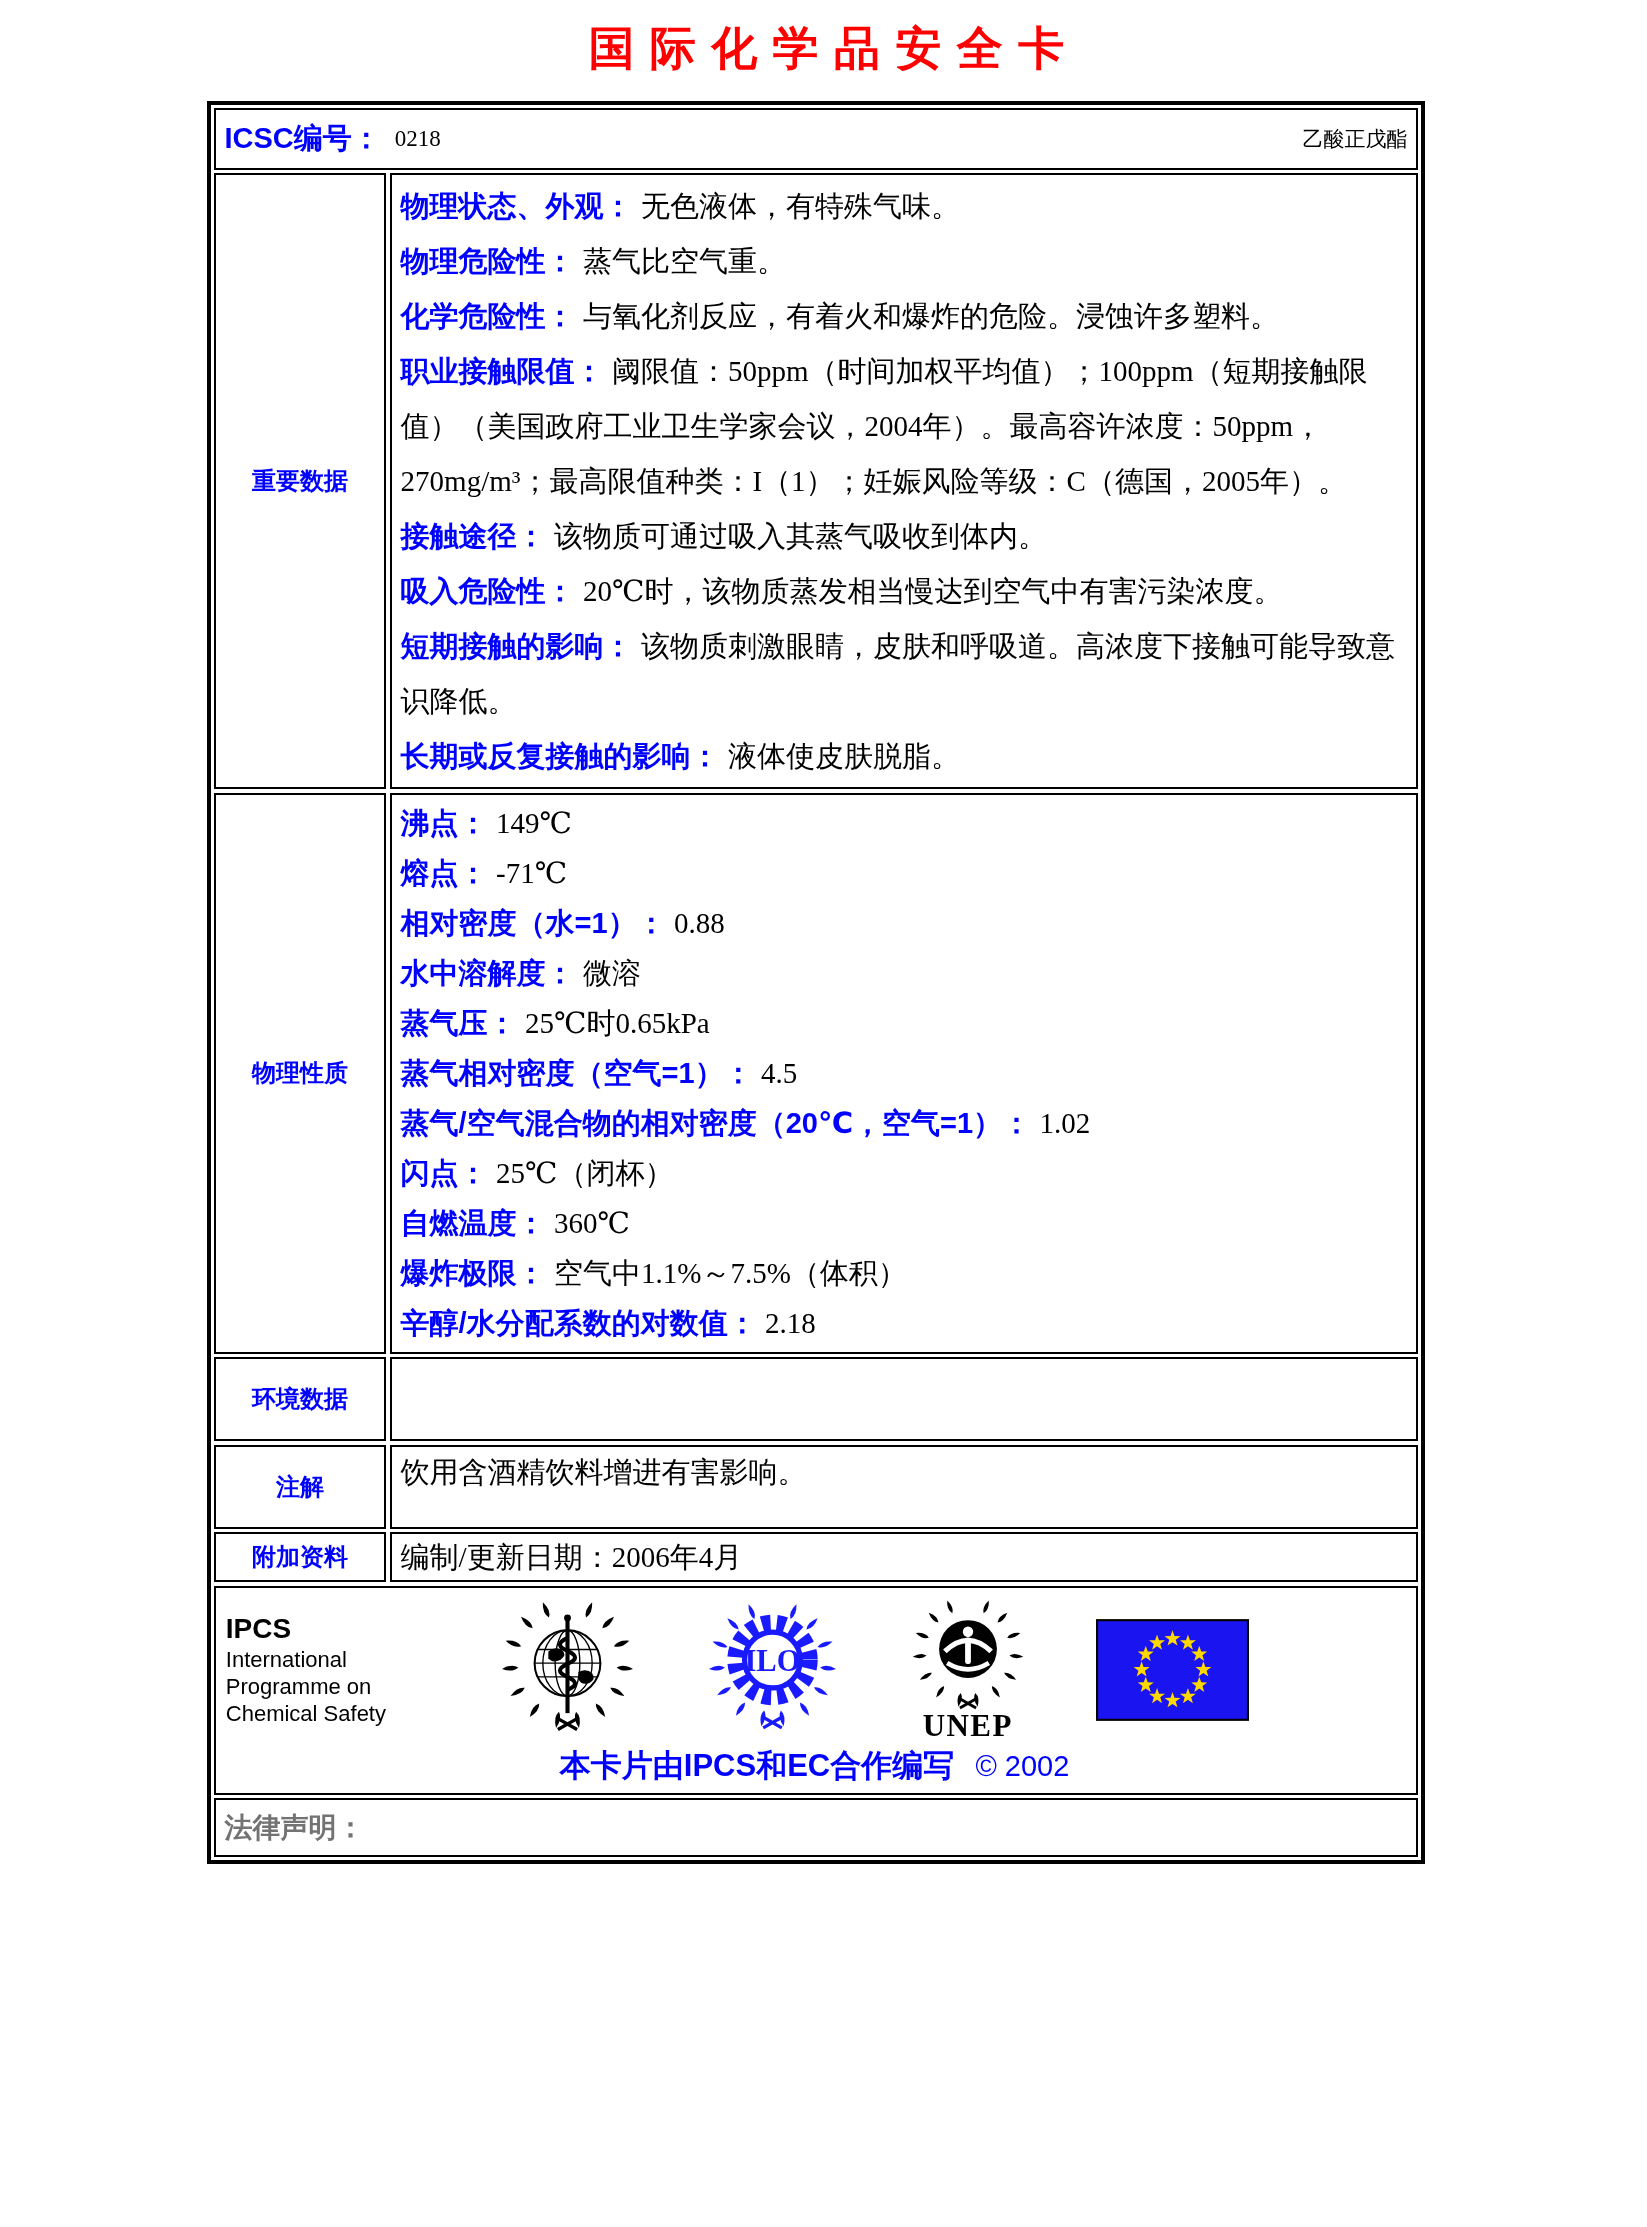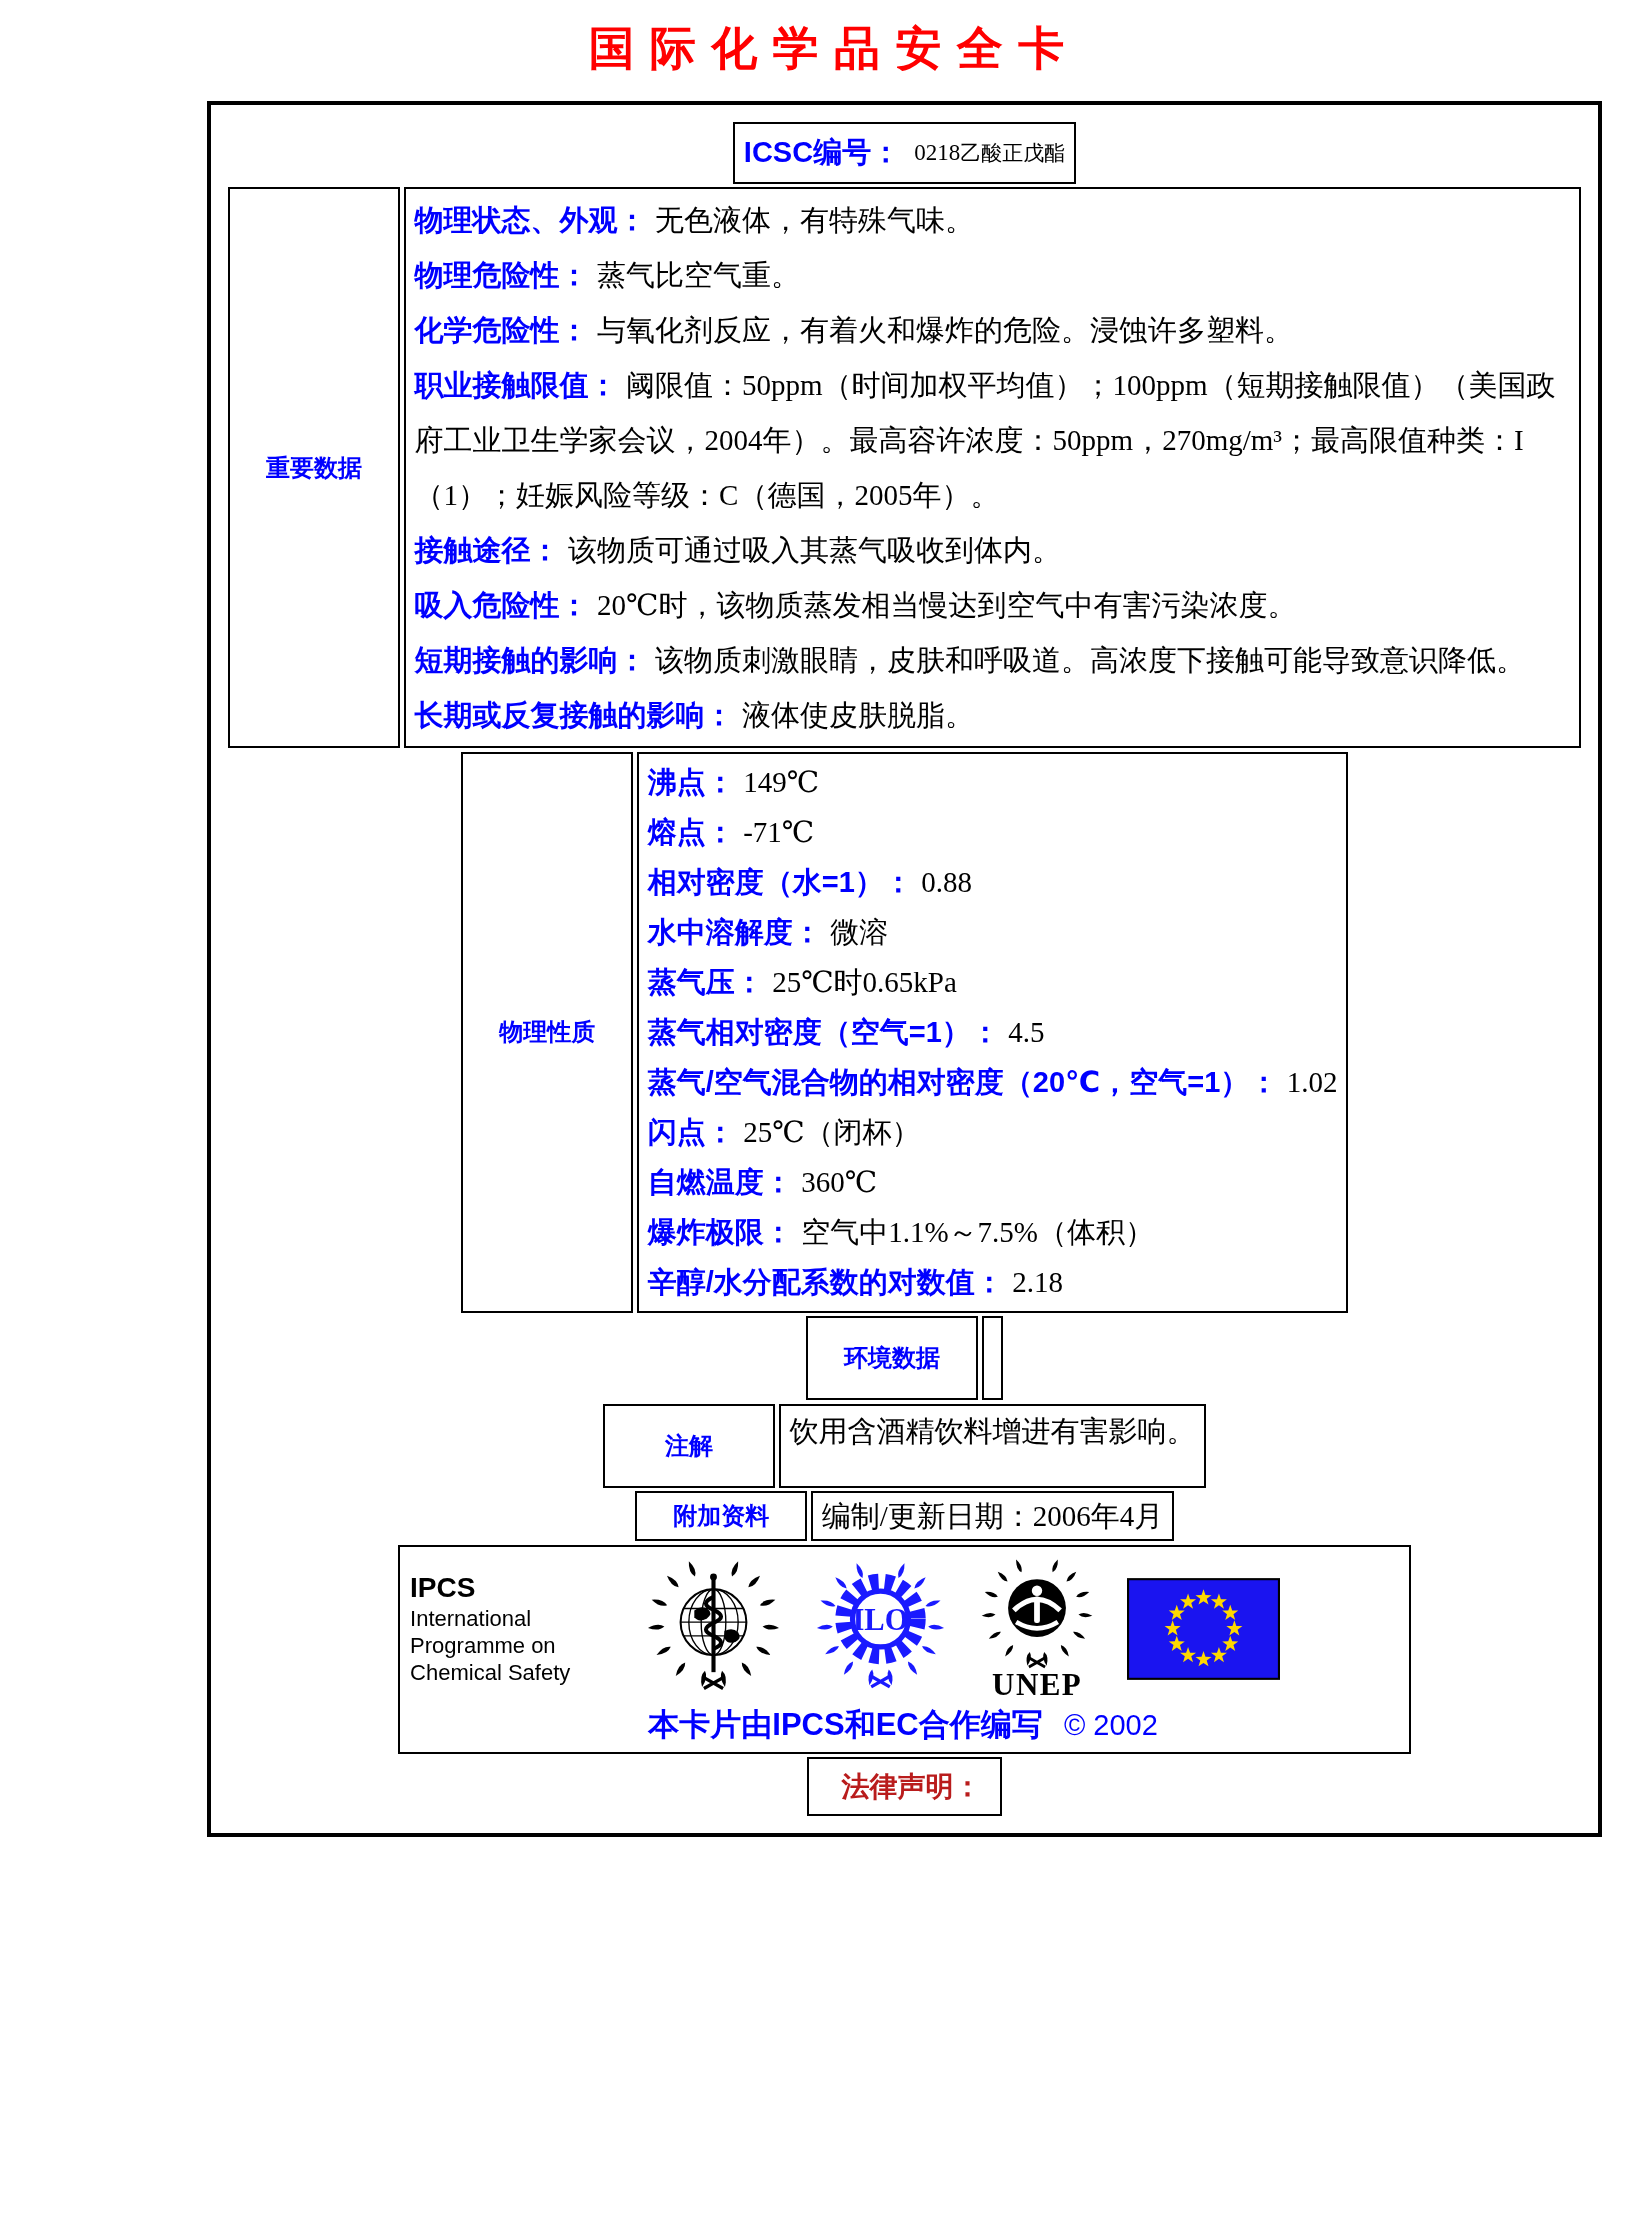--- a/index.html
+++ b/index.html
@@ -16,23 +16,23 @@
     color:#000;
   }
   .page{position:relative;width:1647px;height:2227px;background:#fff;overflow:hidden;}
   .doc-title{
     width:1254px;margin:0 0 0 207px;padding-top:19.6px;
     text-align:center;color:var(--title-red);
     font-family:"Liberation Sans","DejaVu Sans",sans-serif;
     font-weight:bold;font-size:46px;letter-spacing:15.4px;line-height:56px;
   }
   .card{
-    width:1395px;margin:25px 0 0 207px;
-    border:4.2px solid #000;padding:17px;box-sizing:border-box;
-    display:flex;flex-direction:column;gap:3.5px;background:#fff;align-items:center;
+    width:1218px;margin:25px 0 0 207px;
+    border:4.2px solid #000;padding:3px;box-sizing:border-box;
+    display:flex;flex-direction:column;gap:3.5px;background:#fff;
   }
   .row{display:flex;gap:4.2px;}
   .cell{border:2.1px solid #000;box-sizing:border-box;background:#fff;}
   
   .header-cell{
     flex:1;min-height:62px;display:flex;align-items:center;padding:0 8.4px;
   }
   .icsc-label{
     color:var(--label-blue);font-family:"Liberation Sans","DejaVu Sans",sans-serif;
     font-weight:bold;font-size:29px;
@@ -80,21 +80,21 @@
     text-align:center;margin-top:4.2px;
     color:var(--label-blue);
     font-family:"Liberation Sans","DejaVu Sans",sans-serif;
     font-weight:bold;font-size:31px;line-height:39px;
   }
   .footer-copyright{font-weight:normal;font-size:29px;margin-left:12.6px;}
   
   .legal-cell{flex:1;min-height:59px;display:flex;align-items:center;padding:4.2px 8.4px;}
   .legal-label{
     font-family:"Liberation Sans","DejaVu Sans",sans-serif;font-weight:bold;
-    font-size:28px;color:#b91c1c;margin-right:9.8px;white-space:nowrap;margin-left:24px;
+    font-size:28px;color:#737373;margin-right:9.8px;white-space:nowrap;
   }
   .legal-text{font-size:28px;color:#000;}
   .hidden-defs{position:absolute;width:0;height:0;overflow:hidden;}
 </style>
 </head>
 <body>
 
 <svg class="hidden-defs" aria-hidden="true">
   <defs>
     <g id="leaf">

